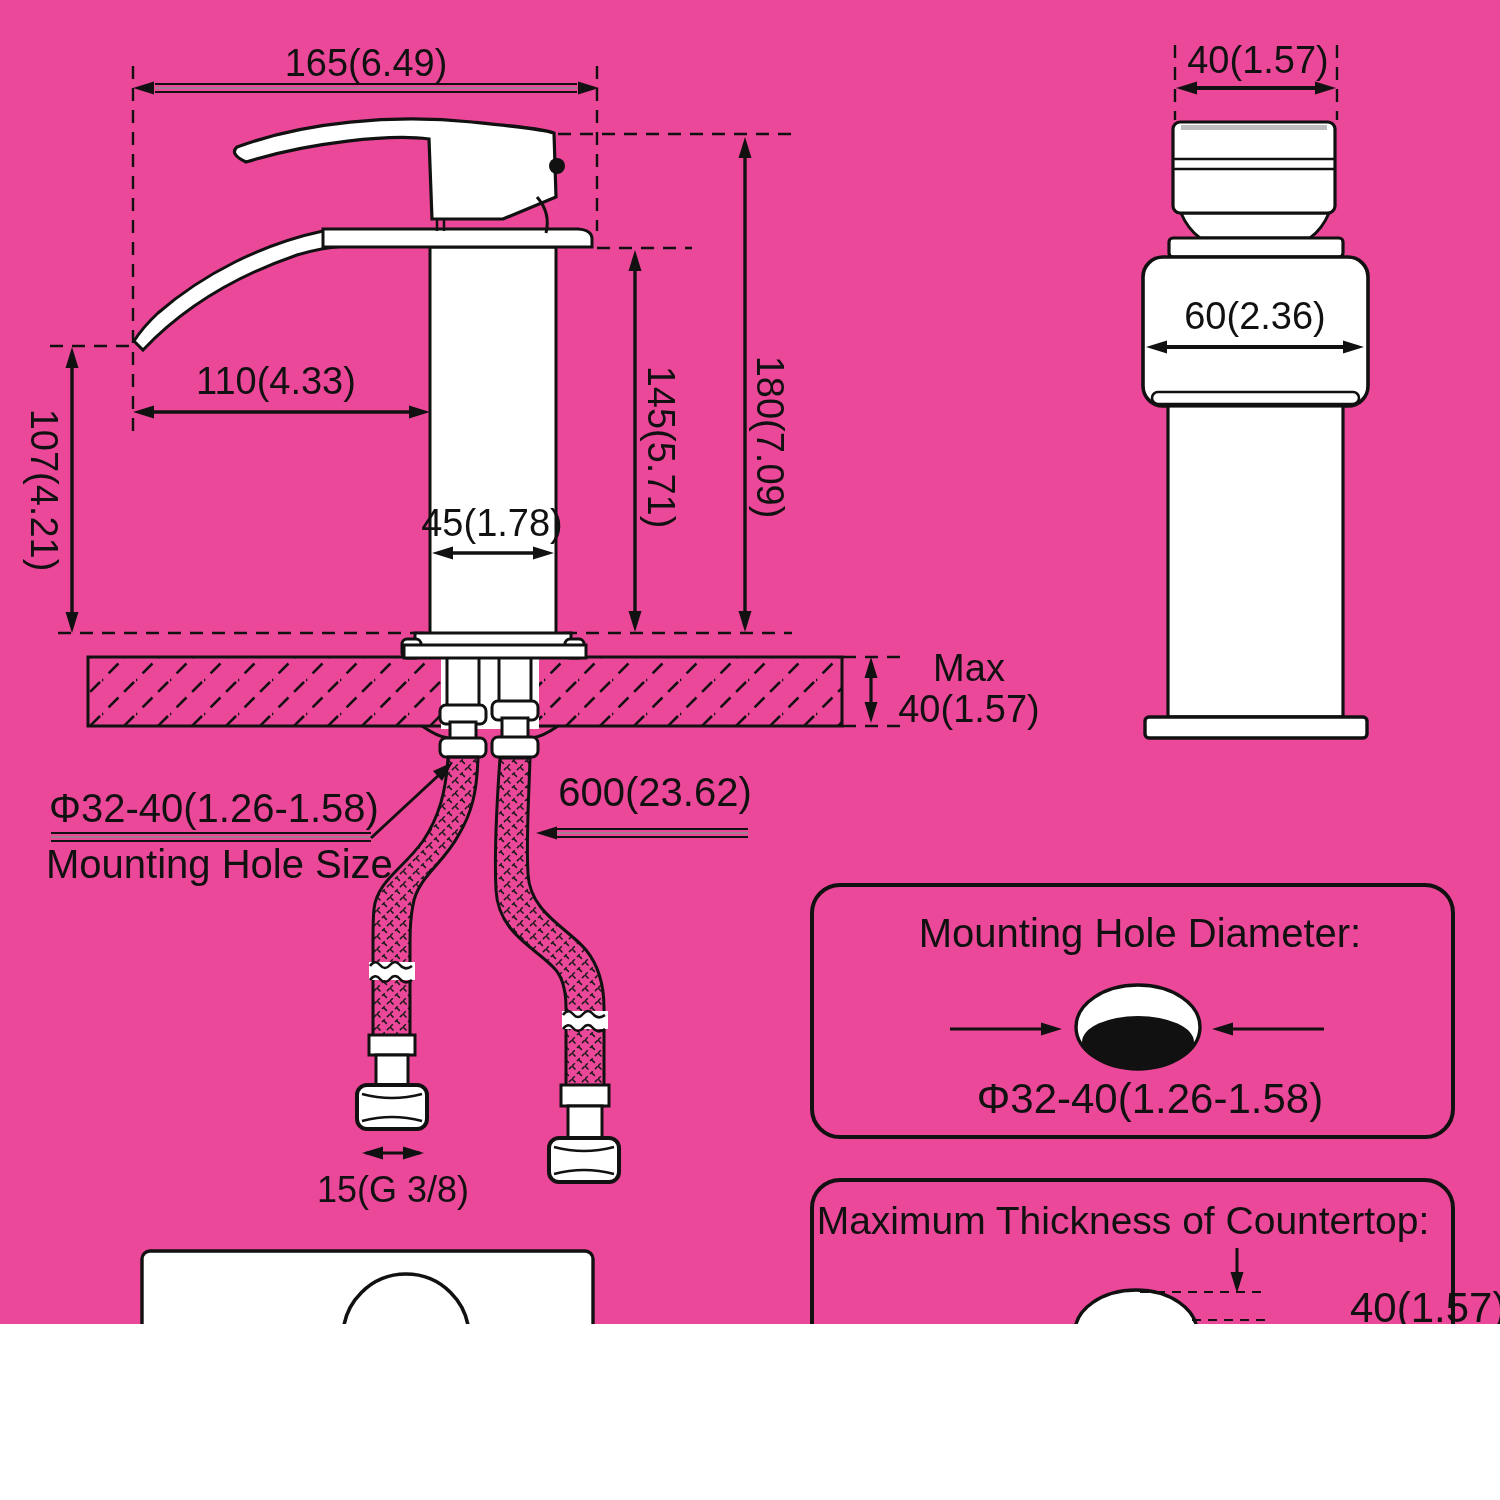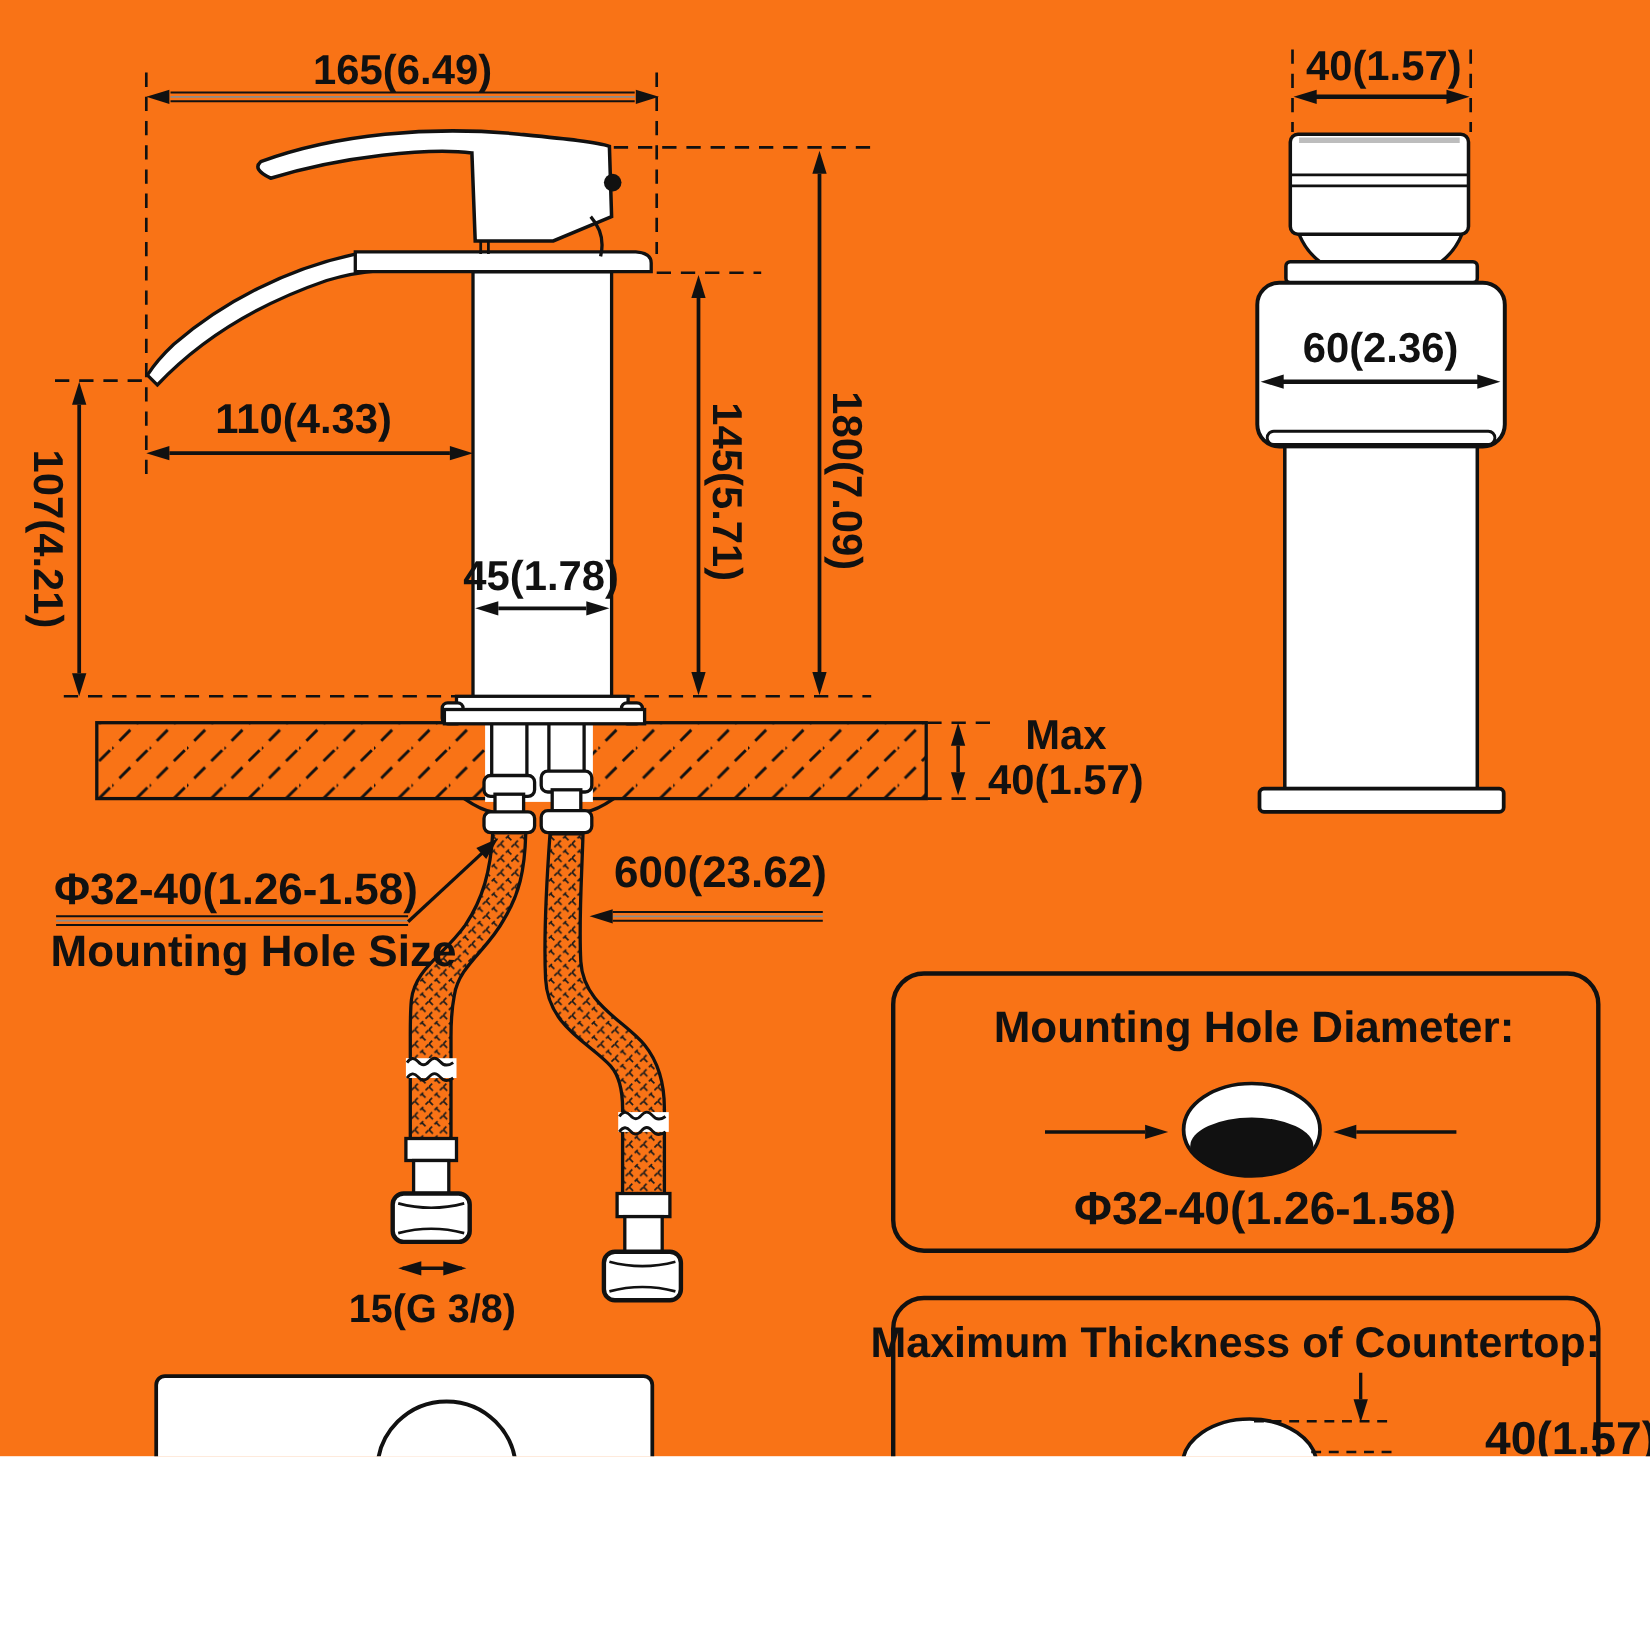--- a/index.html
+++ b/index.html
@@ -1,16 +1,16 @@
 <!DOCTYPE html>
 <html><head>
 <meta charset="utf-8">
 <style>
   html,body{margin:0;padding:0;background:#fff;}
-  .page{position:relative;width:1500px;height:1324px;background:#f97316;overflow:hidden;font-weight:bold;}
+  .page{position:relative;width:1500px;height:1324px;background:#ec4899;overflow:hidden;}
   svg{display:block;}
   text{font-family:"Liberation Sans","DejaVu Sans",sans-serif;fill:#111;}
   .dim{font-size:38px;}
   .dim40{font-size:40px;}
   .dim42{font-size:42px;}
   .dim36{font-size:36px;}
   .boxtitle{font-size:40px;}
   .boxtitle39{font-size:39px;}
 </style>
 </head>

